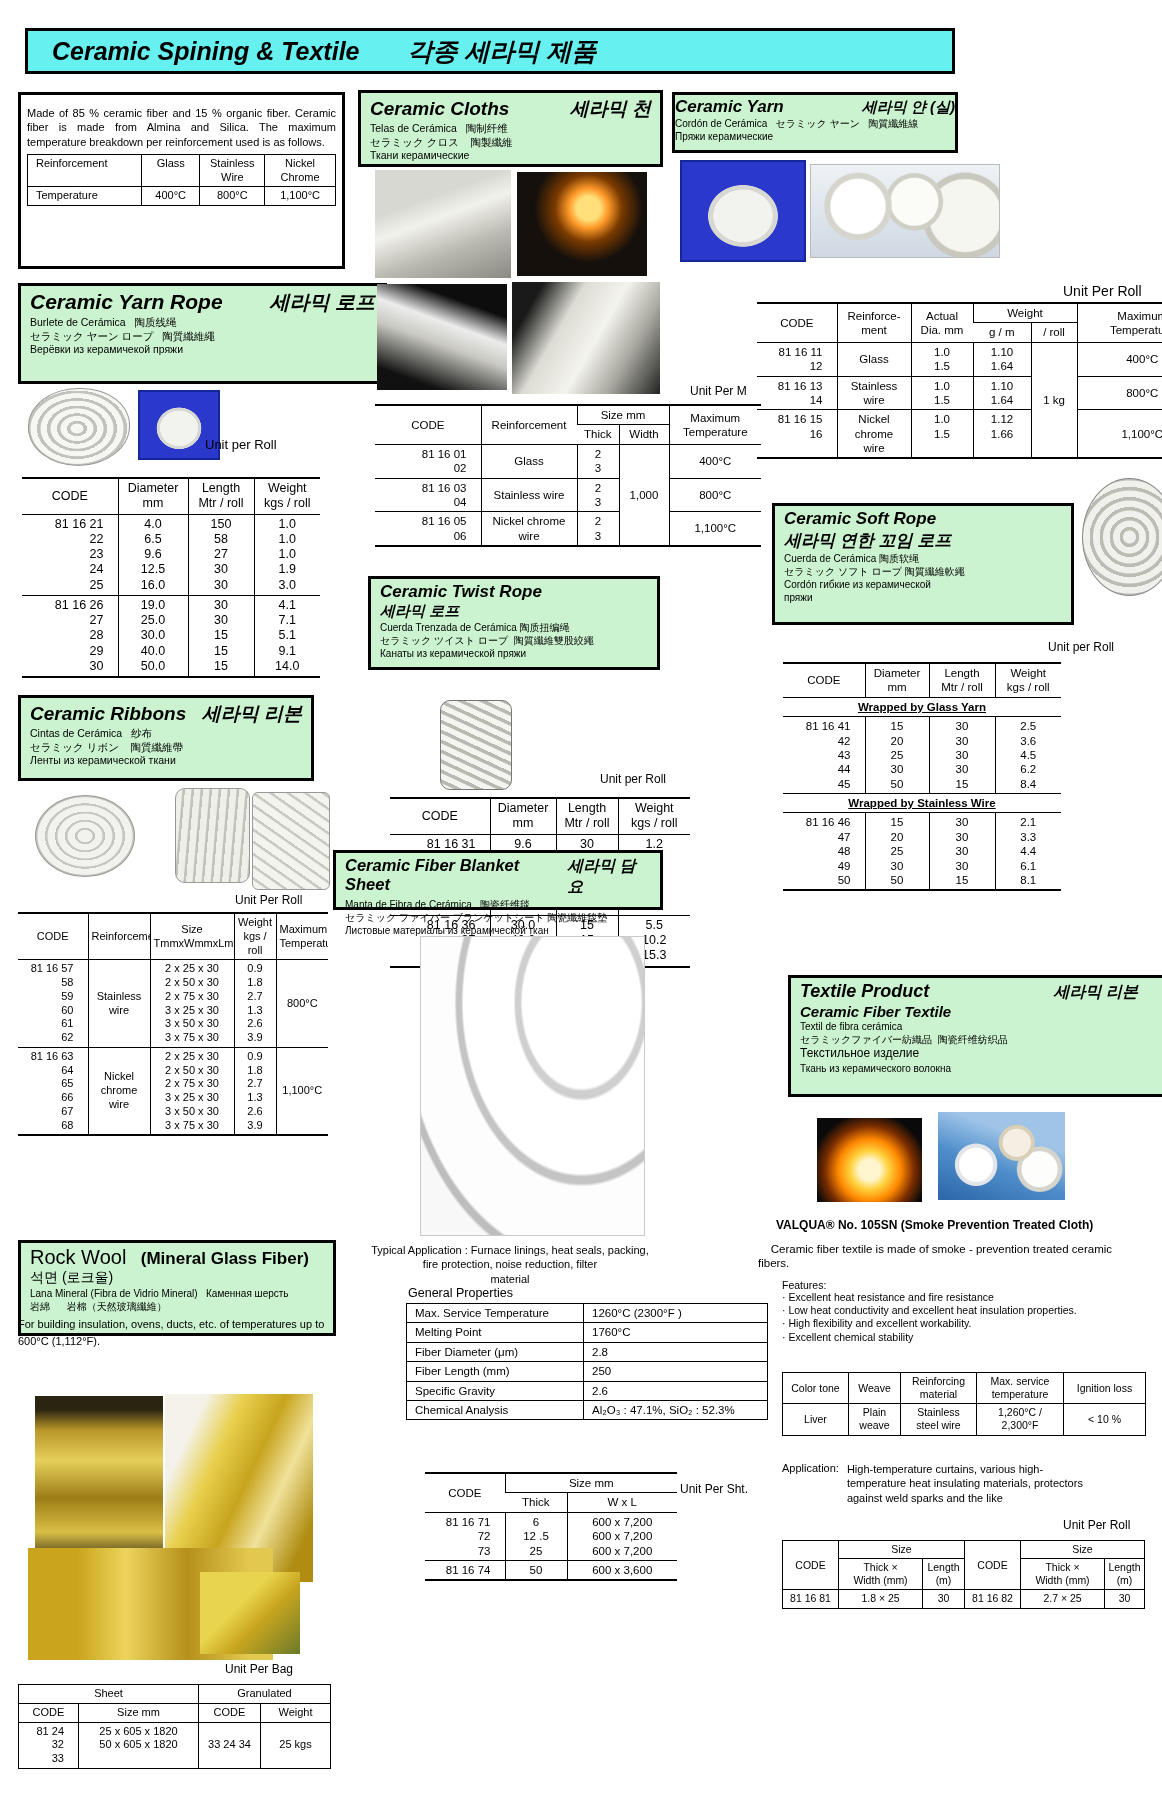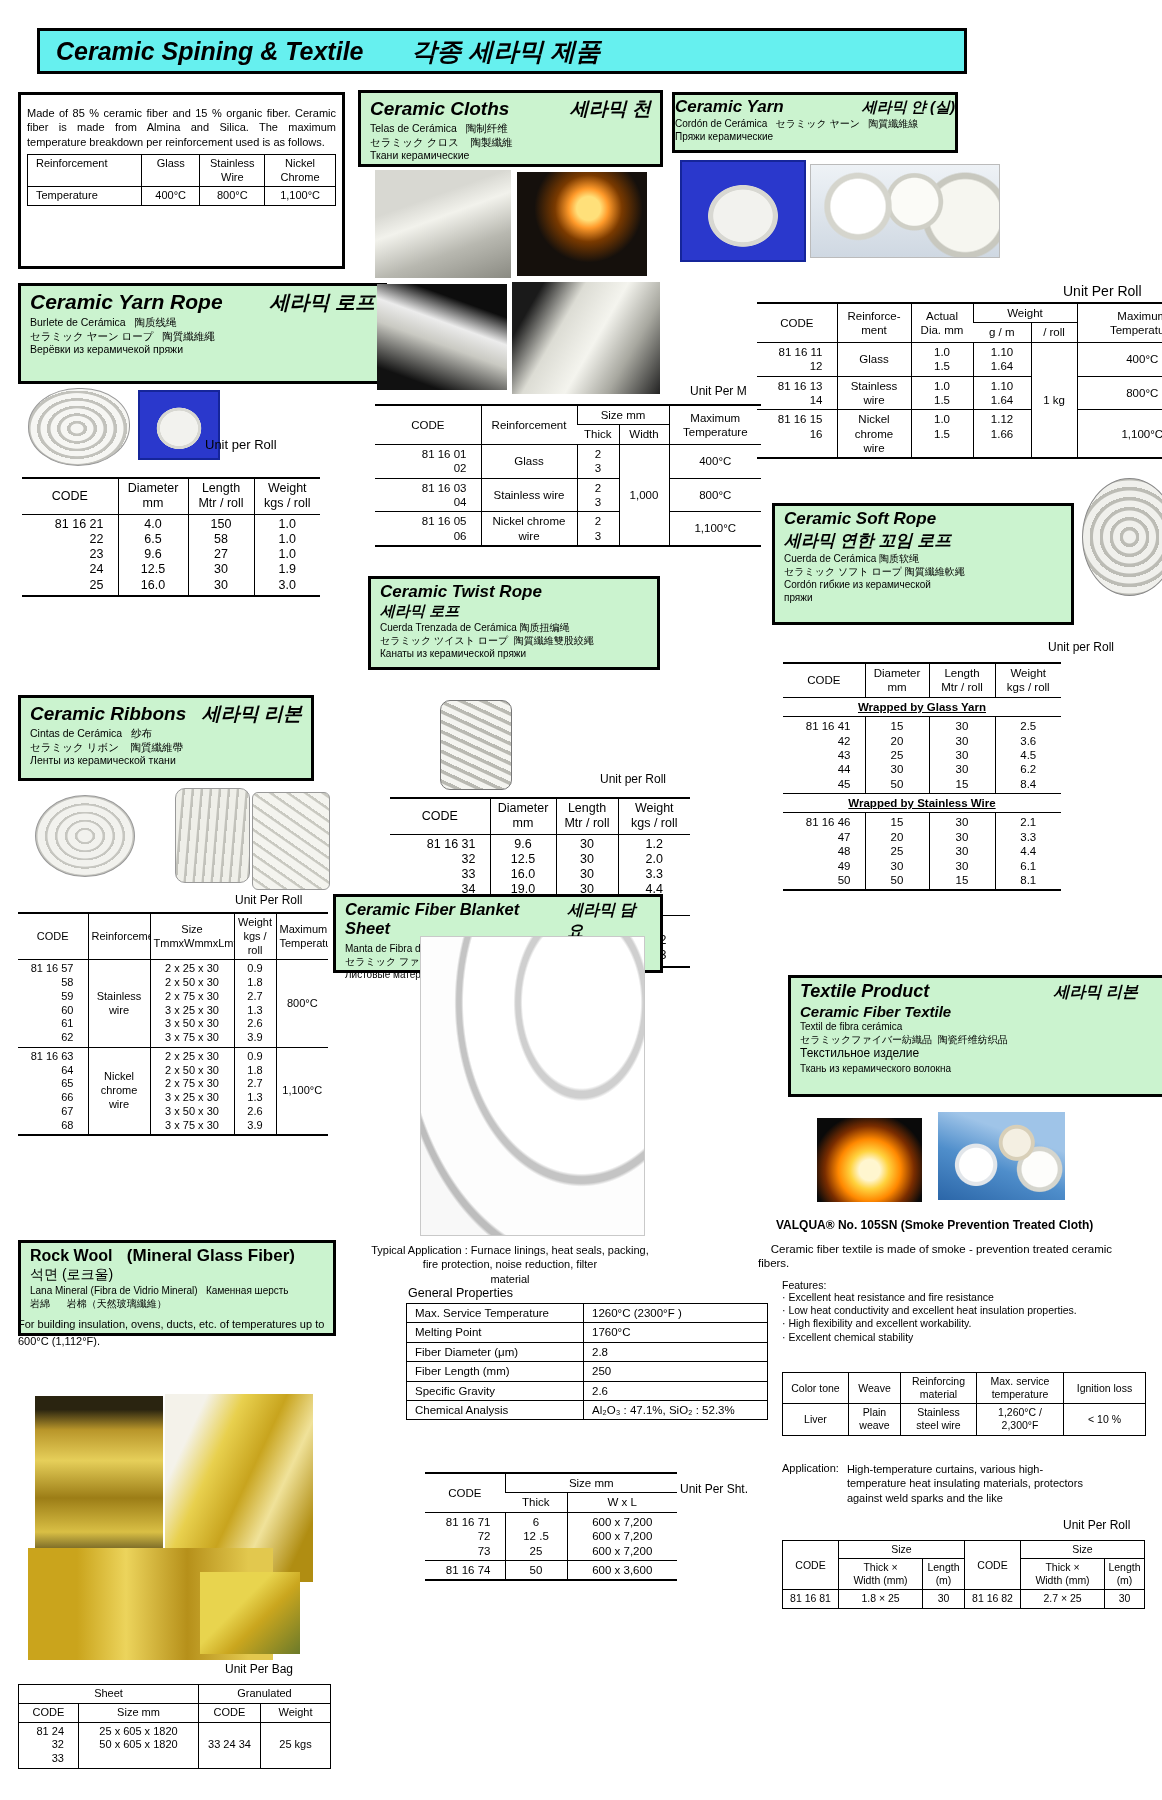--- a/index.html
+++ b/index.html
@@ -1,22 +1,22 @@
 <!DOCTYPE html>
 <html><head>
 <meta charset="utf-8">
 <style>
   *{margin:0;padding:0;box-sizing:border-box}
   html,body{background:#fff}
   body{width:1162px;height:1800px;position:relative;overflow:hidden;
        font-family:"Liberation Sans",sans-serif;color:#000}
   .abs{position:absolute}
   
-  .pageheader{left:37px;top:28px;width:930px;height:46px;background:#66f0ef;
-    border:3px solid #000;display:flex;align-items:center;gap:48px;padding-left:16px}
+  .pageheader{left:25px;top:28px;width:930px;height:46px;background:#66f0ef;
+    border:3px solid #000;display:flex;align-items:center;gap:48px;padding-left:24px}
   .pageheader .t{font-size:25px;font-weight:bold;font-style:italic}
   
   .sbox{border:3px solid #000;background:#cbf3cf;padding:3px 9px}
   .trow{display:flex;justify-content:space-between;align-items:baseline}
   .t1{font-style:italic;font-weight:bold}
   .tko{font-style:italic;font-weight:bold}
   .ln{font-size:10.5px;line-height:1.3;white-space:pre-wrap}
   
   .introbox{left:18px;top:92px;width:327px;height:177px;border:3px solid #000;padding:6px;background:#fff}
   .introcyan{background:#66f0ef;padding:4px 7px;font-size:10.5px;line-height:1.45}
@@ -142,20 +142,42 @@
 58
 27
 30
 30</td>
         <td>1.0
 1.0
 1.0
 1.9
 3.0</td>
       </tr>
+      <tr>
+        <td class="code">81 16 26
+27
+28
+29
+30</td>
+        <td>19.0
+25.0
+30.0
+40.0
+50.0</td>
+        <td>30
+30
+15
+15
+15</td>
+        <td>4.1
+7.1
+5.1
+9.1
+14.0</td>
+      </tr>
     </tbody>
 </table>
 
 <div class="abs sbox" style="left:18px;top:695px;width:296px;height:86px">
   <div class="trow">
     <span class="t1" style="font-size:19px">Ceramic Ribbons</span>
     <span class="tko" style="font-size:19px">세라믹 리본</span>
   </div>
   <div class="ln">Cintas de Cerámica   纱布</div>
   <div class="ln">セラミック リボン    陶質纖維帶</div>
@@ -229,21 +251,21 @@
 1.3
 2.6
 3.9</td>
         <td class="th">1,100°C</td>
       </tr>
     </tbody>
 </table>
 
 <div class="abs sbox" style="left:18px;top:1240px;width:318px;height:96px">
   <div>
-    <span style="font-size:16px;font-weight:bold">Rock Wool</span>
+    <span style="font-size:20px;font-weight:normal">Rock Wool</span>
     <span style="font-size:17px;font-weight:bold;margin-left:10px">(Mineral Glass Fiber)</span>
   </div>
   <div style="font-size:14px">석면 (로크울)</div>
   <div class="ln" style="font-size:10px">Lana Mineral (Fibra de Vidrio Mineral)   Каменная шерсть</div>
   <div class="ln" style="font-size:10px">岩綿      岩棉（天然玻璃纖維）</div>
 </div>
 <div class="abs" style="left:18px;top:1316px;width:322px;font-size:11px;line-height:1.55">For building insulation, ovens, ducts,   etc. of temperatures up to 600°C (1,112°F).</div>
 <div class="ph rwA" style="left:35px;top:1396px;width:128px;height:170px"></div>
 <div class="ph rwB" style="left:165px;top:1394px;width:148px;height:188px"></div>
 <div class="ph rwC" style="left:28px;top:1548px;width:245px;height:112px"></div>
@@ -399,21 +421,21 @@
         <td>15
 15
 15</td>
         <td>5.5
 10.2
 15.3</td>
       </tr>
     </tbody>
 </table>
 
-<div class="abs sbox" style="left:333px;top:894px;width:330px;height:79px">
+<div class="abs sbox" style="left:333px;top:850px;width:330px;height:60px">
   <div class="trow">
     <span class="t1" style="font-size:16.5px">Ceramic Fiber Blanket Sheet</span>
     <span class="tko" style="font-size:16px">세라믹 담요</span>
   </div>
   <div class="ln" style="font-size:10px">Manta de Fibra de Cerámica   陶瓷纤维毯</div>
   <div class="ln" style="font-size:10px">セラミック ファイバー ブランケットシート 陶瓷纖維毯墊</div>
   <div class="ln" style="font-size:10px">Листовые материалы из керамической ткан</div>
 </div>
 <div class="ph blank" style="left:420px;top:936px;width:225px;height:300px"></div>
 <div class="abs" style="left:352px;top:1243px;width:316px;font-size:11px;line-height:1.3;text-align:center;white-space:pre-line">Typical Application : Furnace linings, heat seals, packing,

